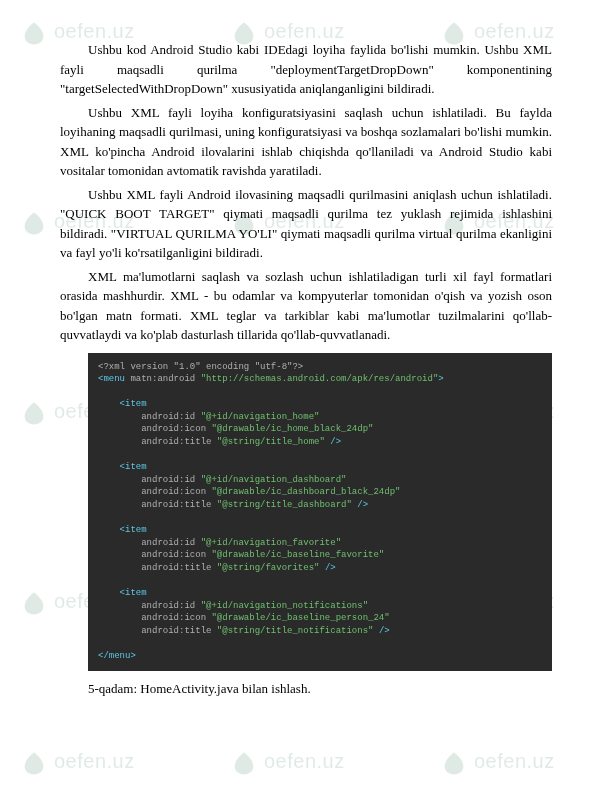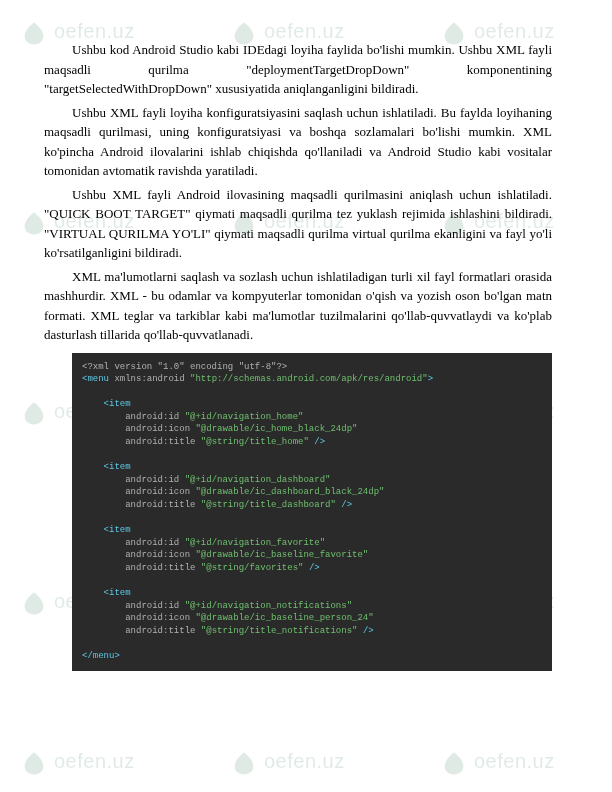--- a/index.html
+++ b/index.html
@@ -31,21 +31,21 @@
   }
   .wm-text {
     font-family: Arial, sans-serif;
     font-size: 20px;
     font-weight: 500;
     letter-spacing: 0.5px;
   }
   .content {
     position: relative;
     z-index: 1;
-    padding: 40px 60px 20px 44px;
+    padding: 40px 60px 20px 60px;
   }
   .para {
     font-size: 13px;
     line-height: 1.5;
     text-align: justify;
     text-indent: 28px;
     margin-bottom: 4px;
     color: #000;
   }
   .code-block {
@@ -172,21 +172,21 @@
 </div>
 
 <div class="content">
 
   <p class="para">Ushbu kod Android Studio kabi IDEdagi loyiha faylida bo'lishi mumkin. Ushbu XML fayli maqsadli qurilma "deploymentTargetDropDown" komponentining "targetSelectedWithDropDown" xususiyatida aniqlanganligini bildiradi.</p>
   <p class="para">Ushbu XML fayli loyiha konfiguratsiyasini saqlash uchun ishlatiladi. Bu faylda loyihaning maqsadli qurilmasi, uning konfiguratsiyasi va boshqa sozlamalari bo'lishi mumkin. XML ko'pincha Android ilovalarini ishlab chiqishda qo'llaniladi va Android Studio kabi vositalar tomonidan avtomatik ravishda yaratiladi.</p>
   <p class="para">Ushbu XML fayli Android ilovasining maqsadli qurilmasini aniqlash uchun ishlatiladi. "QUICK BOOT TARGET" qiymati maqsadli qurilma tez yuklash rejimida ishlashini bildiradi. "VIRTUAL QURILMA YO'LI" qiymati maqsadli qurilma virtual qurilma ekanligini va fayl yo'li ko'rsatilganligini bildiradi.</p>
   <p class="para">XML ma'lumotlarni saqlash va sozlash uchun ishlatiladigan turli xil fayl formatlari orasida mashhurdir. XML - bu odamlar va kompyuterlar tomonidan o'qish va yozish oson bo'lgan matn formati. XML teglar va tarkiblar kabi ma'lumotlar tuzilmalarini qo'llab-quvvatlaydi va ko'plab dasturlash tillarida qo'llab-quvvatlanadi.</p>
 
   <div class="code-block"><span class="decl">&lt;?xml version "1.0" encoding "utf-8"?&gt;</span>
-<span class="tag">&lt;menu</span><span class="attr"> xmlns:android </span><span class="str">"http://schemas.android.com/apk/res/android"</span><span class="tag">&gt;</span>
+<span class="tag">&lt;menu</span><span class="attr"> matn:android </span><span class="str">"http://schemas.android.com/apk/res/android"</span><span class="tag">&gt;</span>
 
     <span class="tag">&lt;item</span>
         <span class="attr">android:id </span><span class="str">"@+id/navigation_home"</span>
         <span class="attr">android:icon </span><span class="str">"@drawable/ic_home_black_24dp"</span>
         <span class="attr">android:title </span><span class="str">"@string/title_home"</span> <span class="tag">/&gt;</span>
 
     <span class="tag">&lt;item</span>
         <span class="attr">android:id </span><span class="str">"@+id/navigation_dashboard"</span>
         <span class="attr">android:icon </span><span class="str">"@drawable/ic_dashboard_black_24dp"</span>
         <span class="attr">android:title </span><span class="str">"@string/title_dashboard"</span> <span class="tag">/&gt;</span>
@@ -196,14 +196,15 @@
         <span class="attr">android:icon </span><span class="str">"@drawable/ic_baseline_favorite"</span>
         <span class="attr">android:title </span><span class="str">"@string/favorites"</span> <span class="tag">/&gt;</span>
 
     <span class="tag">&lt;item</span>
         <span class="attr">android:id </span><span class="str">"@+id/navigation_notifications"</span>
         <span class="attr">android:icon </span><span class="str">"@drawable/ic_baseline_person_24"</span>
         <span class="attr">android:title </span><span class="str">"@string/title_notifications"</span> <span class="tag">/&gt;</span>
 
 <span class="tag">&lt;/menu&gt;</span></div>
 
+  <p class="step">5-qadam: HomeActivity.java bilan ishlash.</p>
 
 </div>
 
 </body></html>

